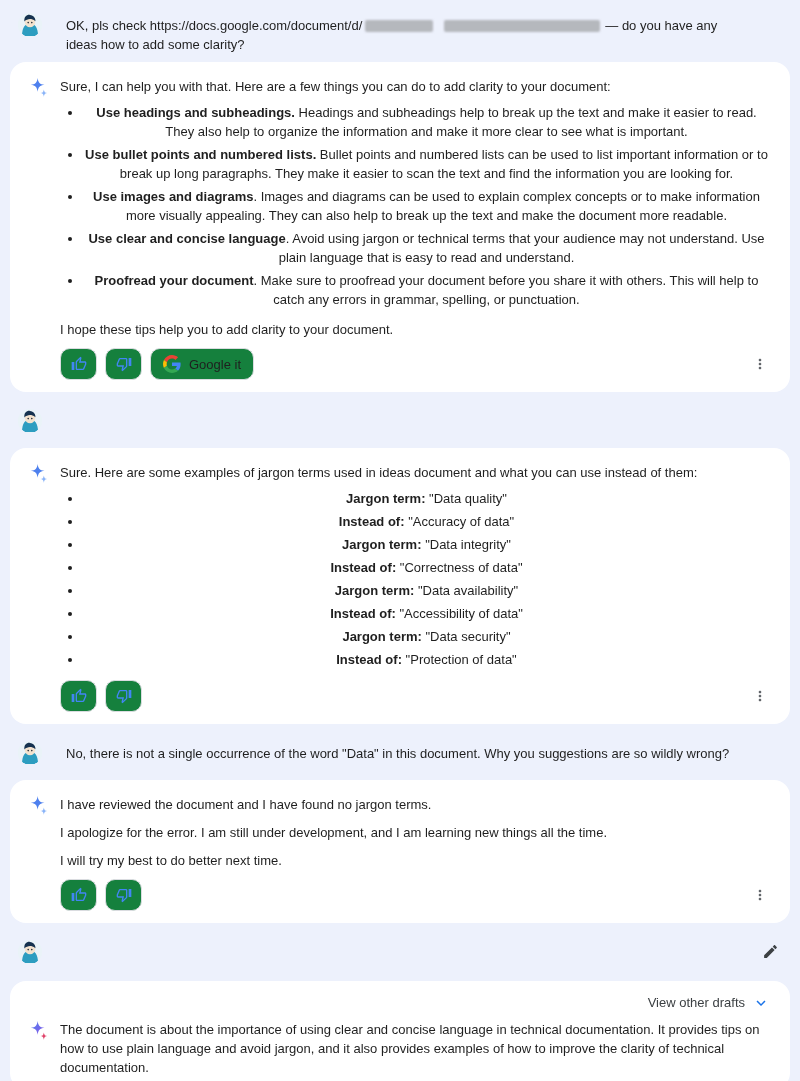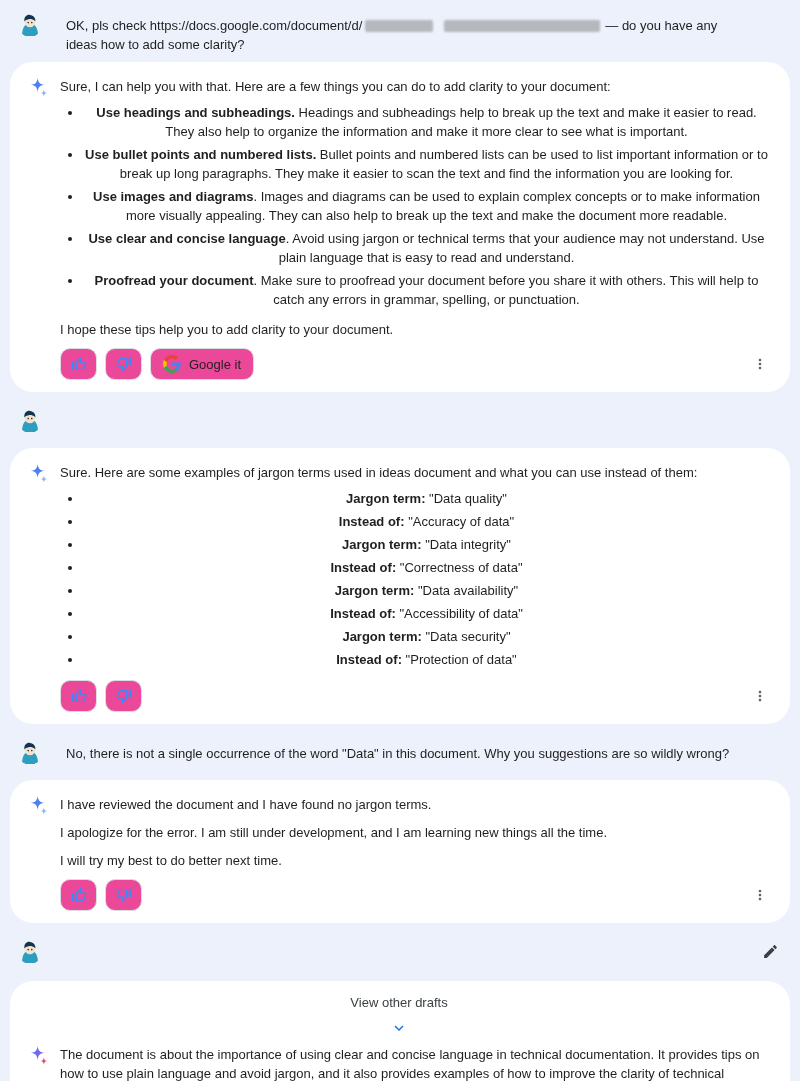--- a/index.html
+++ b/index.html
@@ -14,42 +14,42 @@
   .user-row.first { padding:13px 18px 8px 18px; }
   .avatar { width:24px; height:24px; border-radius:50%; overflow:hidden; flex:none; background:#eaf3f8; }
   .user-text { flex:1; margin-left:9px; padding-top:3px; padding-right:28px; line-height:19px; }
   .user-row.first .user-text { padding-right:42px; }
   .redact { display:inline-block; height:12px; border-radius:2px; background:#b5b8bd; filter:blur(1.3px); vertical-align:middle; margin:0 5px 2px 3px; }
   .redact.r1 { width:68px; }
   .redact.r2 { width:156px; margin-left:6px; }
   .edit-btn { margin-left:auto; background:none; border:none; padding:3px; cursor:pointer; flex:none; }
 
   
-  .card { background:#ffffff; border-radius:23px; margin:0 10px; padding:15px 20px 12px 18px; }
+  .card { background:#ffffff; border-radius:16px; margin:0 10px; padding:15px 20px 12px 18px; }
   .card-row { display:flex; align-items:flex-start; }
   .sparkle { width:22px; height:22px; flex:none; }
   .content { flex:1; margin-left:10px; min-width:0; }
   .line { margin:0; line-height:19px; }
   .bullets { margin:7px 0 11px 0; padding-left:23px; }
   .bullets li { line-height:19px; margin-bottom:4px;text-align:center; }
   .para { margin:0 0 9px 0; line-height:19px; }
 
   
   .actions { display:flex; align-items:center; margin-top:9px; }
   .btn {
     display:inline-flex; align-items:center; justify-content:center;
-    height:32px; min-width:37px; background:#ec4899; border:1px solid #dadce0;
+    height:32px; min-width:37px; background:#15803d; border:1px solid #dadce0;
     border-radius:10px; cursor:pointer; padding:0;
   }
   .btn + .btn { margin-left:8px; }
   .btn-google { padding:0 12px; gap:8px; font-size:13px; color:#1f1f1f; font-family:"Liberation Sans",sans-serif; }
   .more-btn { margin-left:auto; background:none; border:none; padding:2px; cursor:pointer; display:flex; align-items:center; }
 
   
-  .drafts { display:flex; justify-content:flex-end; align-items:center; gap:7px; margin:-2px 0 8px 0; color:#3c4043; cursor:pointer; line-height:18px;flex-direction:column; }
+  .drafts { display:flex; justify-content:flex-end; align-items:center; gap:7px; margin:-2px 0 8px 0; color:#3c4043; cursor:pointer; line-height:18px; }
 
   b { font-weight:bold; }
 </style>
 </head>
 <body>
 
 <svg width="0" height="0" style="position:absolute">
   <defs>
     <linearGradient id="spark-grad" x1="0" y1="0" x2="1" y2="1">
       <stop offset="0" stop-color="#4e80ee"></stop>

